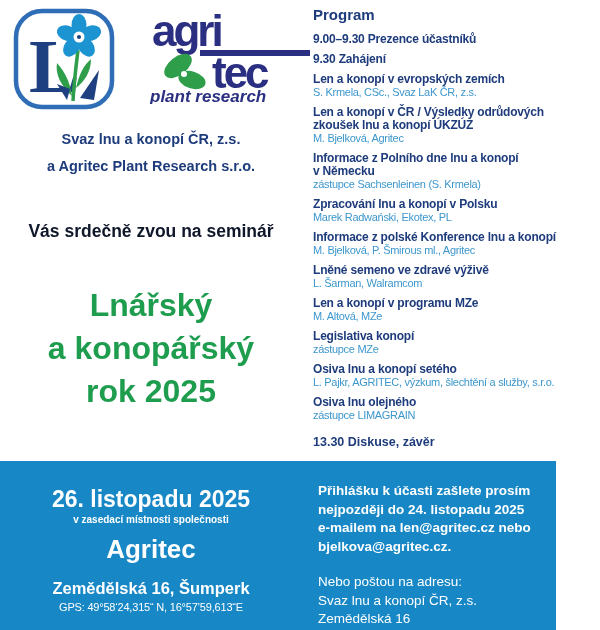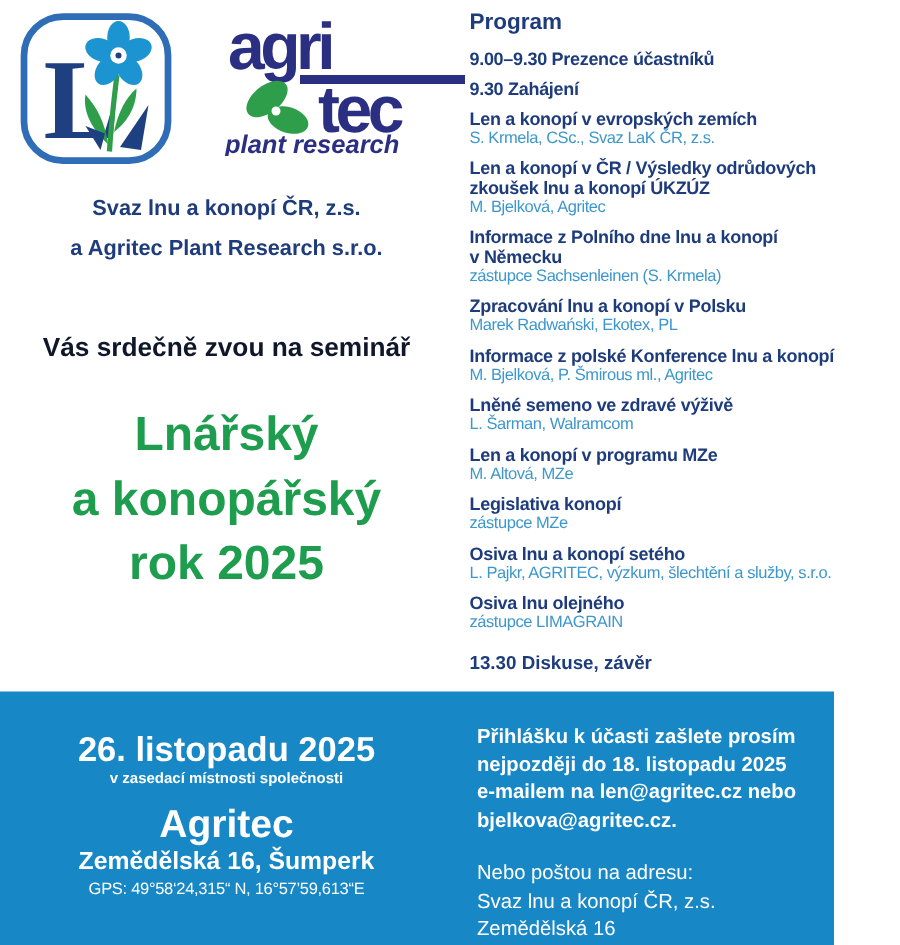--- a/index.html
+++ b/index.html
@@ -17,21 +17,21 @@
   .organizers {
     position:absolute; left:0; top:126px; width:302px; text-align:center;
     color:#1e3c7c; font-weight:bold; font-size:14.5px; line-height:27px;
     white-space:pre-line;
   }
   .invitation {
     position:absolute; left:0; top:221px; width:302px; text-align:center;
     color:#0f172a; font-weight:bold; font-size:17.5px;
   }
   .seminar-title {
-    position:absolute; left:0; top:268px; width:302px; text-align:center;
+    position:absolute; left:0; top:284px; width:302px; text-align:center;
     color:#1f9d4f; font-weight:bold; font-size:32px; line-height:43px;
     white-space:pre-line;
   }
 
   
   .program { position:absolute; left:313px; top:6px; width:289px; color:#1e3c7c; }
   .program-heading { font-size:15px; font-weight:bold; margin:0 0 10px 0; }
   .prog-item { margin-bottom:7px; }
   .prog-title {
     font-size:12px; font-weight:bold; line-height:13px;
@@ -46,21 +46,21 @@
 
   
   .band {
     position:absolute; left:0; top:461px; width:556px; height:169px;
     background:#1787c6; color:#ffffff;
   }
   .band-left { position:absolute; left:0; top:0; width:302px; text-align:center; }
   .band-date { margin-top:25px; font-size:23px; font-weight:bold; }
   .band-note { font-size:10px; font-weight:bold; margin-top:1px; }
   .band-venue { font-size:26px; font-weight:bold; margin-top:9px; }
-  .band-address { font-size:16.5px; font-weight:bold; }
+  .band-address { font-size:16.5px; font-weight:bold; margin-top:14px; }
   .band-gps { font-size:11px; font-weight:normal; margin-top:3px; letter-spacing:-0.2px; }
   .band-right {
     position:absolute; left:318px; top:21px; width:276px;
     font-size:13.5px; line-height:18.5px;
   }
   .band-application { font-weight:bold; white-space:pre-line; }
   .band-postal-heading { font-weight:normal; margin-top:17px; }
   .band-postal-address { white-space:pre-line; }
 </style>
 </head>
@@ -182,21 +182,21 @@
   <div class="band">
     <div class="band-left">
       <div class="band-date">26. listopadu 2025</div>
       <div class="band-note">v zasedací místnosti společnosti</div>
       <div class="band-venue">Agritec</div>
       <div class="band-address">Zemědělská 16, Šumperk</div>
       <div class="band-gps">GPS: 49°58‘24,315“ N, 16°57’59,613“E</div>
     </div>
     <div class="band-right">
       <div class="band-application">Přihlášku k účasti zašlete prosím
-nejpozději do 18. listopadu 2025
+nejpozději do 24. listopadu 2025
 e-mailem na len@agritec.cz nebo
 bjelkova@agritec.cz.</div>
       <div class="band-postal-heading">Nebo poštou na adresu:</div>
       <div class="band-postal-address">Svaz lnu a konopí ČR, z.s.
 Zemědělská 16
 787 01&nbsp;&nbsp;ŠUMPERK</div>
     </div>
   </div>
 
 </div>

